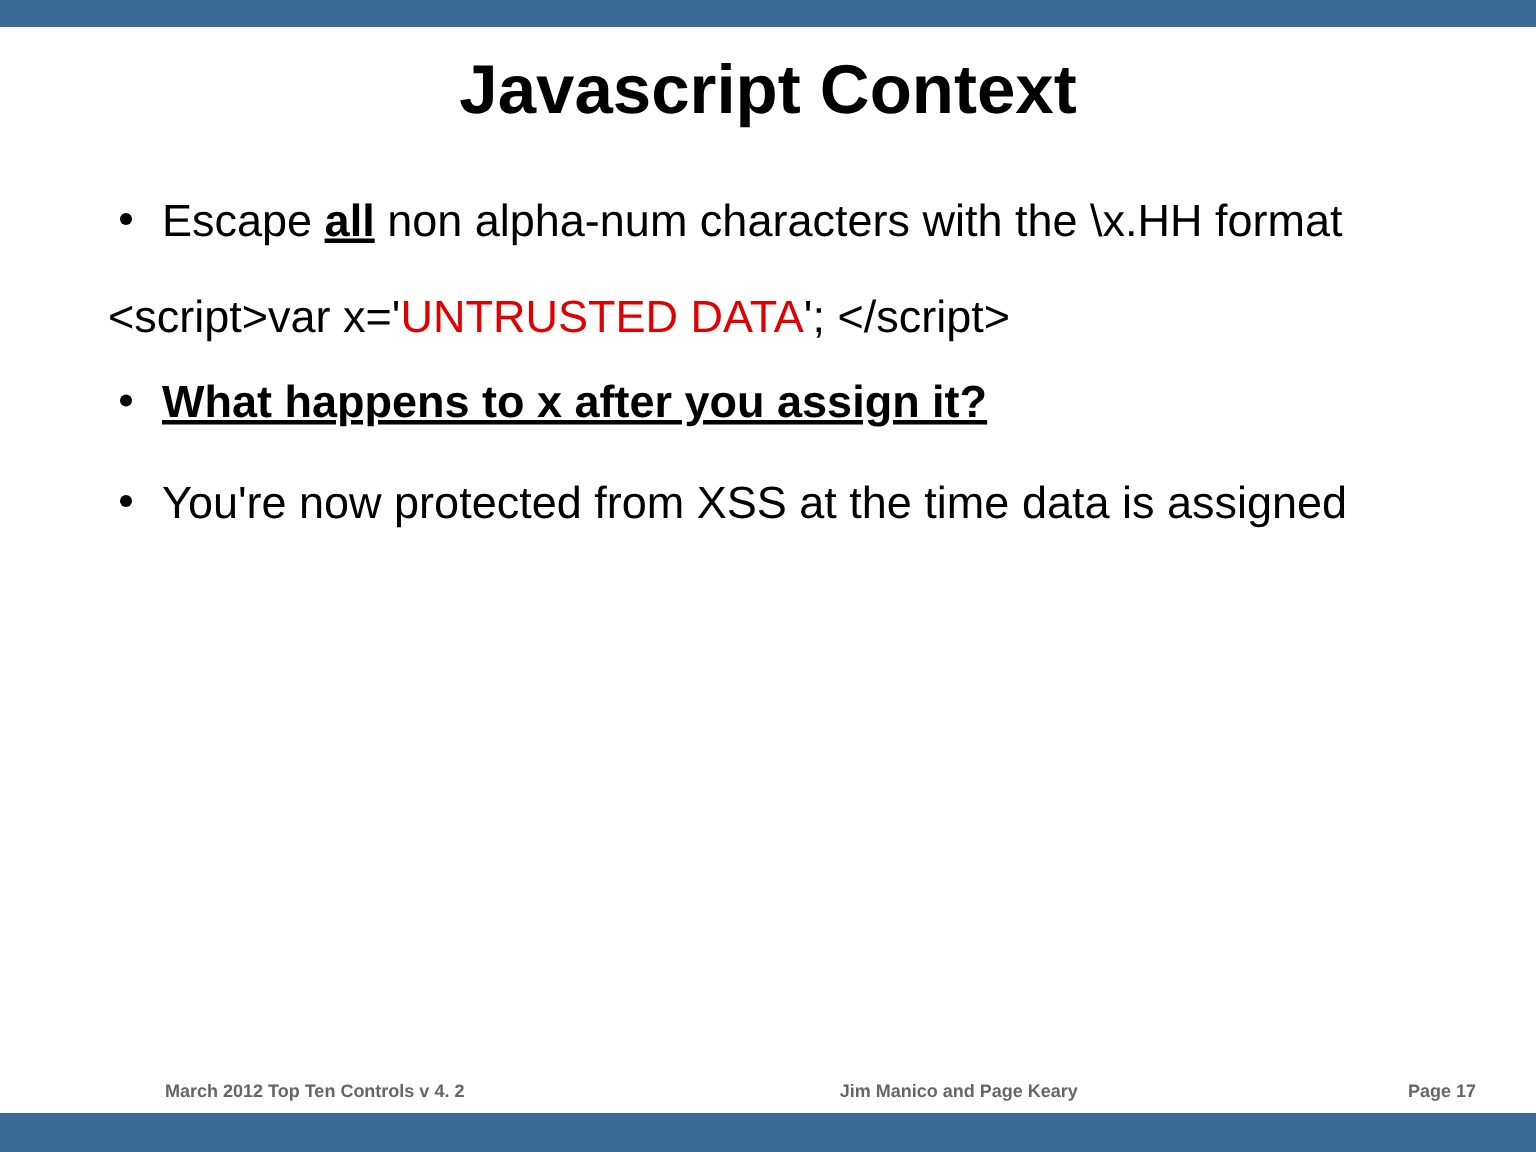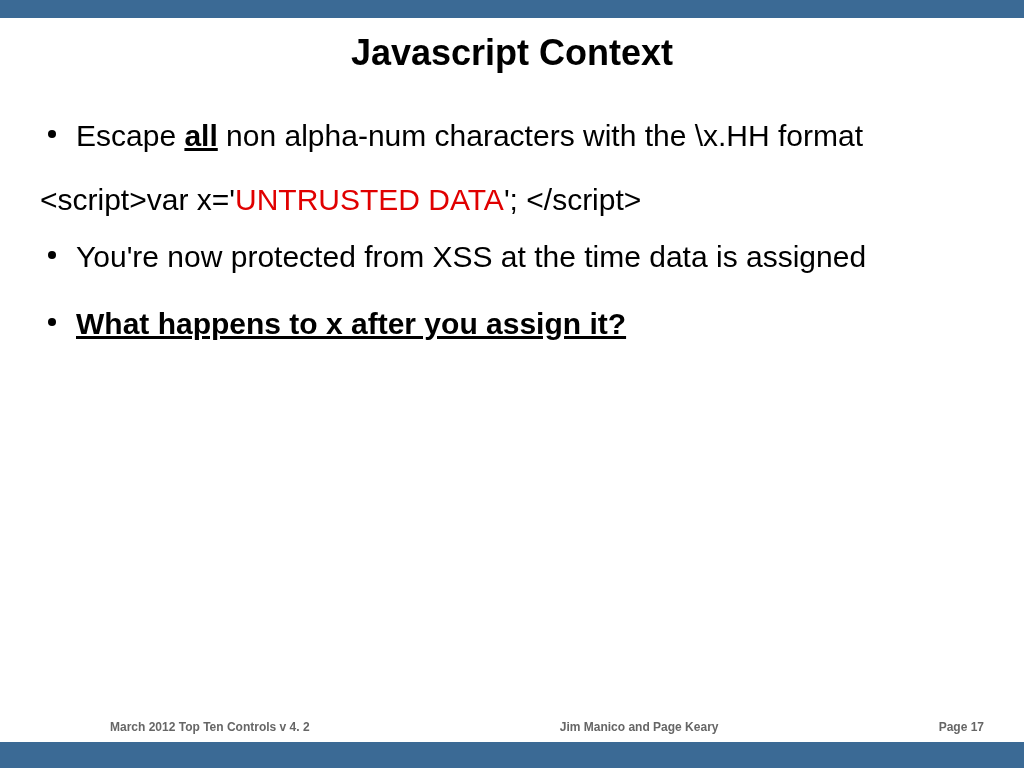--- a/index.html
+++ b/index.html
@@ -1,19 +1,19 @@
 <!DOCTYPE html>
 <html><head>
 <meta charset="utf-8">
 <style>
   * { margin: 0; padding: 0; box-sizing: border-box; }
   html, body { width: 1024px; height: 768px; font-family: Arial, Helvetica, sans-serif; background: #fff; overflow: hidden; }
   .top-bar { height: 18px; background: #3b6a95; width: 100%; }
-  .title { text-align: center; font-size: 36px; font-weight: bold; color: #000; margin-top: 14px; margin-bottom: 42px; }
-  .content { padding-left: 40px; padding-right: 48px; }
+  .title { text-align: center; font-size: 46px; font-weight: bold; color: #000; margin-top: 14px; margin-bottom: 42px; }
+  .content { padding-left: 72px; padding-right: 48px; }
   .bullet-row { display: flex; align-items: flex-start; margin-bottom: 28px; }
   .bullet-dot { width: 8px; height: 8px; background: #000; border-radius: 50%; margin-top: 14px; margin-right: 20px; flex-shrink: 0; margin-left: 8px; }
   .bullet-text { font-size: 30px; color: #000; line-height: 1.3; }
   .underline-bold { text-decoration: underline; font-weight: bold; }
   .underline { text-decoration: underline; }
   .bold { font-weight: bold; }
   .code-line { font-size: 30px; color: #000; margin-bottom: 20px; margin-top: 4px; }
   .red { color: #e00000; }
   .footer { position: absolute; bottom: 0; left: 0; width: 100%; }
   .footer-bar { height: 26px; background: #3b6a95; width: 100%; }
@@ -35,26 +35,26 @@
       <span>Escape </span><span class="underline-bold">all</span><span> non alpha-num characters with the \x.HH format</span>
     </div>
   </div>
 
   <div class="code-line">
     <span>&lt;script&gt;var x='</span><span class="red">UNTRUSTED DATA</span><span>'; &lt;/script&gt;</span>
   </div>
 
   <div class="bullet-row">
     <div class="bullet-dot"></div>
-    <div class="bullet-text">You're now protected from XSS at the time data is assigned</div>
+    <div class="bullet-text bold underline">What happens to x after you assign it?</div>
   </div>
 
   <div class="bullet-row">
     <div class="bullet-dot"></div>
-    <div class="bullet-text bold underline">What happens to x after you assign it?</div>
+    <div class="bullet-text">You're now protected from XSS at the time data is assigned</div>
   </div>
 
 </div>
 
 <div class="footer">
   <div class="footer-text">
     <span>March 2012  Top Ten Controls v 4. 2</span>
     <span>Jim Manico and Page Keary</span>
     <span>Page 17</span>
   </div>

